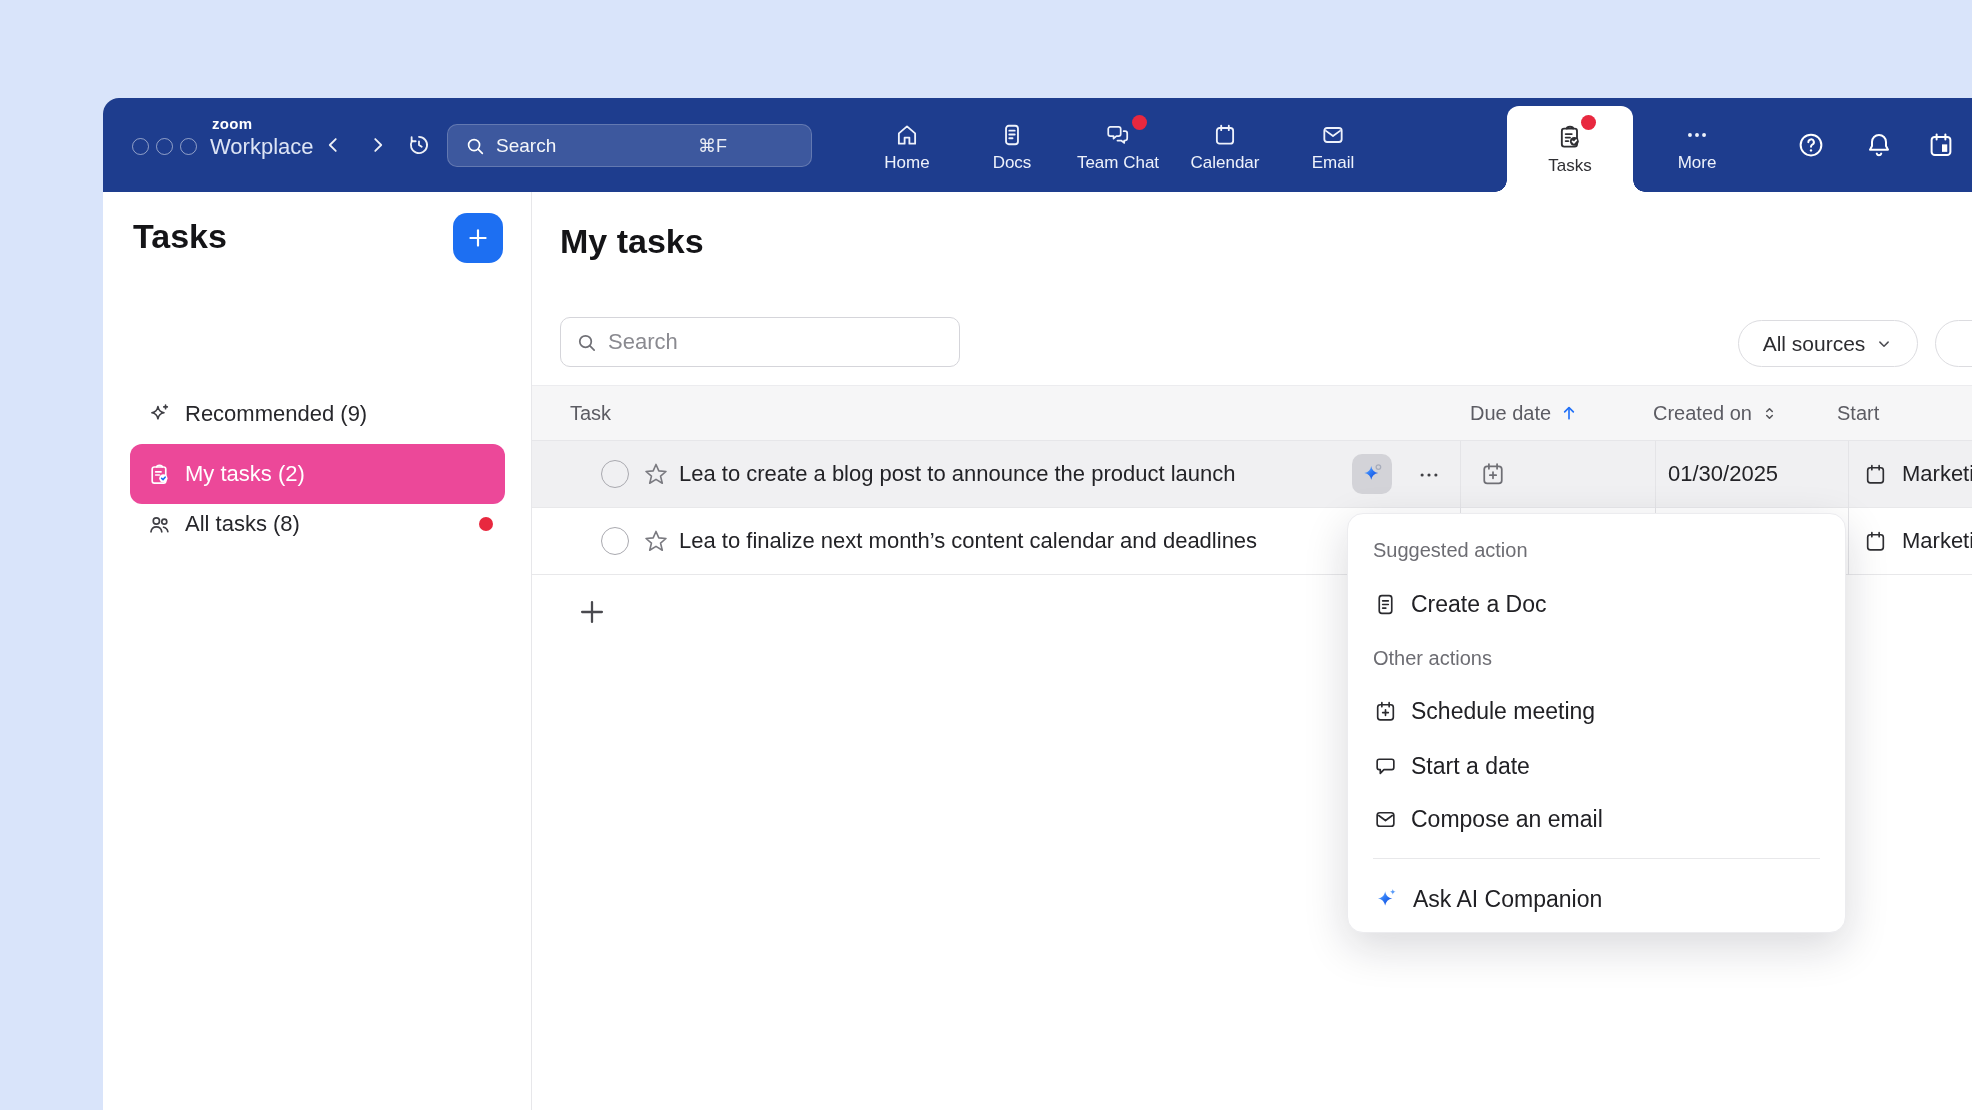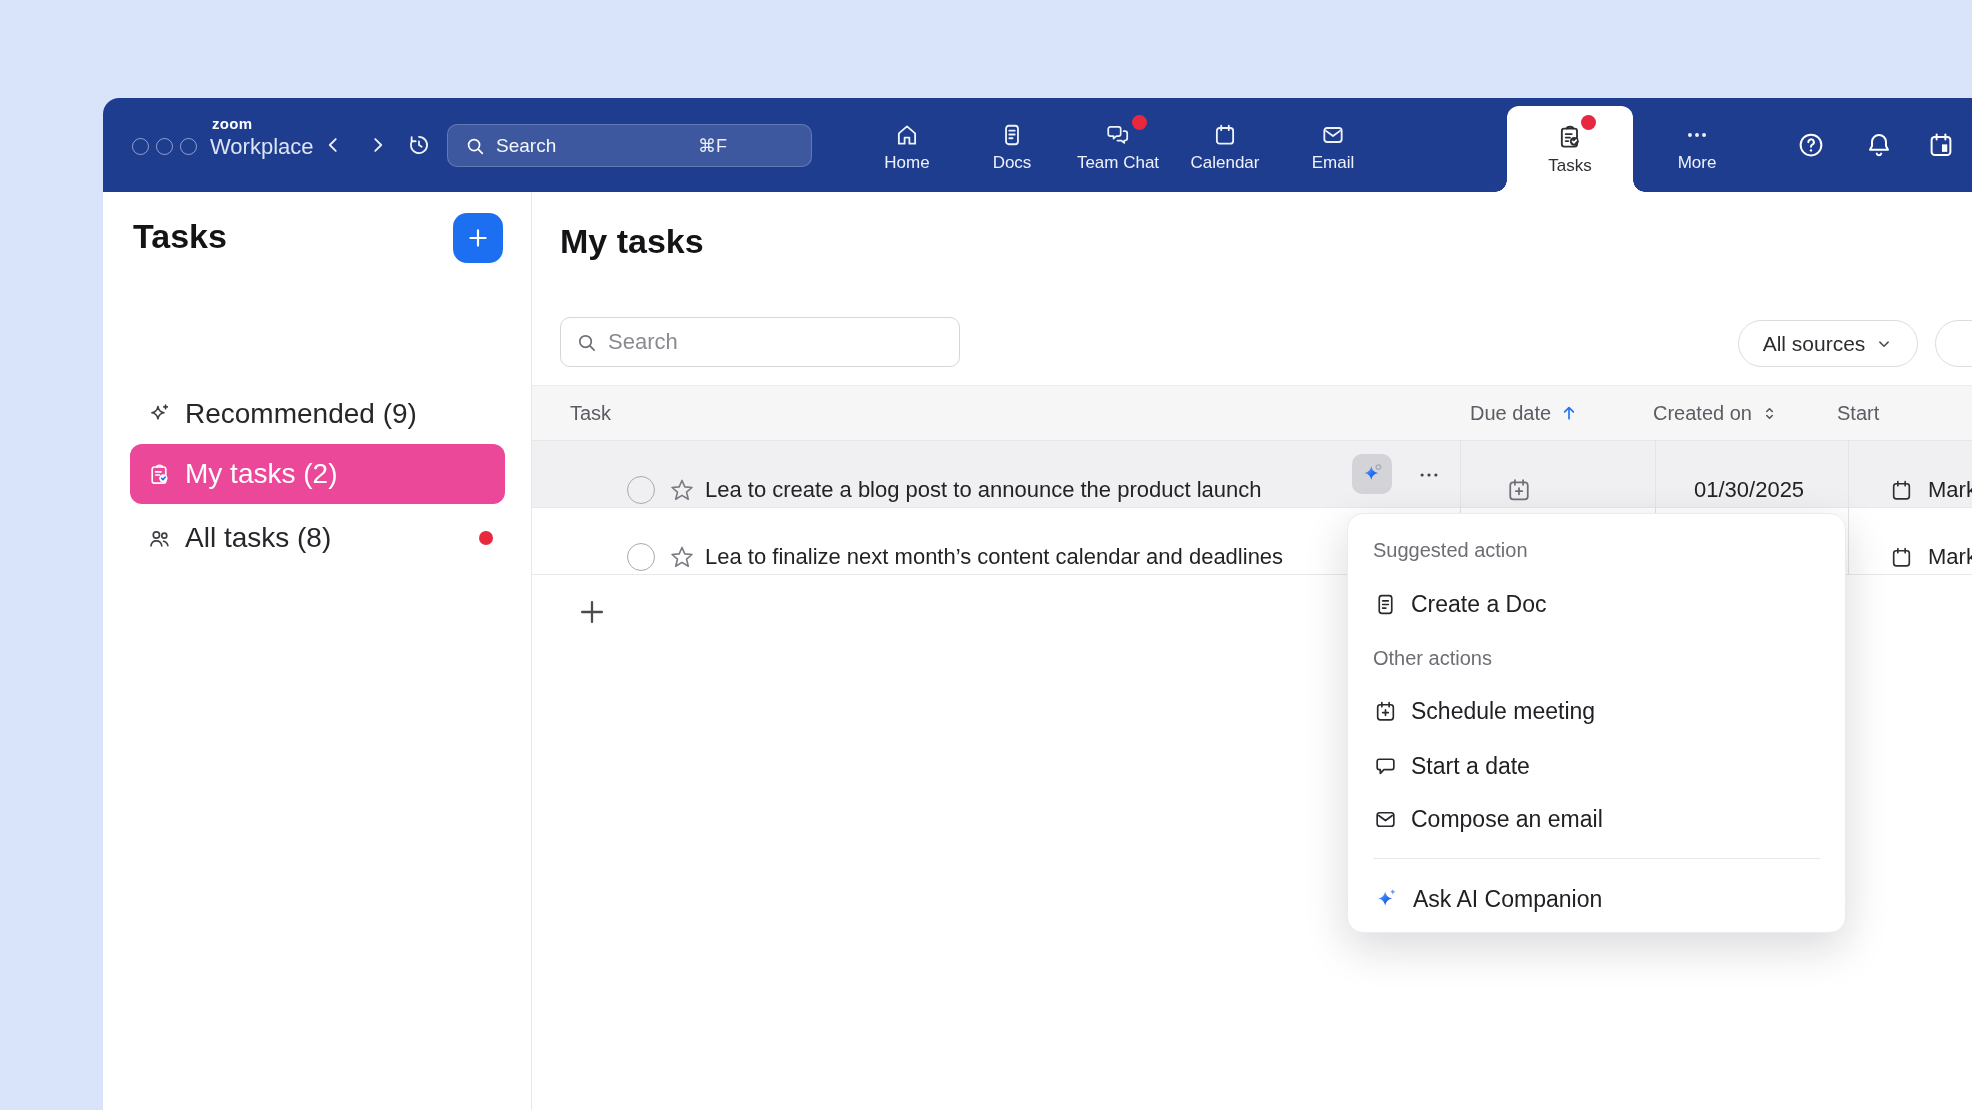--- a/index.html
+++ b/index.html
@@ -42,42 +42,42 @@
   
   .sidebar { position:absolute; left:0; top:94px; width:429px; bottom:0; background:#fff;
              border-right:1px solid #e7e7ea; }
   .sb-title { position:absolute; left:30px; top:25px; font-size:34px; font-weight:700; color:#141417; }
   .sb-add { position:absolute; left:350px; top:21px; width:50px; height:50px; border:none;
             border-radius:14px; background:#1d6ff2; color:#fff; display:flex; align-items:center;
             justify-content:center; }
   .side-item { position:absolute; left:27px; width:375px; height:60px; border-radius:12px;
                display:flex; align-items:center; padding-left:17px; background:none; border:none;
                color:#27272b; }
-  .side-item .slabel { font-size:28px; margin-left:13px; }
+  .side-item .slabel { font-size:22px; margin-left:13px; }
   .side-item.selected { background:#ec4899; color:#fff; }
   .sb-dot { position:absolute; right:12px; top:23px; width:14px; height:14px; border-radius:50%;
             background:#e8283f; }
 
   
   .main-title { position:absolute; left:457px; top:124px; font-size:34px; font-weight:700; color:#141417; }
   .m-search { position:absolute; left:457px; top:219px; width:400px; height:50px;
               border:1px solid #d5d5da; border-radius:10px; background:#fff; display:flex;
               align-items:center; padding:0 14px; color:#6f6f75; }
   .m-search input { border:none; outline:none; font-size:22px; margin-left:10px; width:300px;
                     color:#232327; font-family:inherit; background:transparent; }
   .m-search input::placeholder { color:#8a8a90; }
   .pill { position:absolute; top:222px; height:47px; border:1px solid #dcdce0; border-radius:24px;
           background:#fff; display:flex; align-items:center; justify-content:center; gap:10px;
           font-size:21px; color:#2c2c30; }
   .thead { position:absolute; left:429px; right:0; top:287px; height:56px; background:#f6f6f7;
            border-top:1px solid #ececef; border-bottom:1px solid #e6e6e9; color:#5c5c63; font-size:20px; }
   .thead .col { position:absolute; top:0; height:100%; display:flex; align-items:center; gap:8px; }
   .trow { position:absolute; left:429px; right:0; height:67px; border-bottom:1px solid #e8e8ea;
           overflow:hidden; }
-  .trow .cell { position:absolute; top:16px; height:100%; display:flex; align-items:center;margin-left:26px; }
+  .trow .cell { position:absolute; top:0; height:100%; display:flex; align-items:center; }
   .row-circle { width:28px; height:28px; border-radius:50%; border:1.5px solid #a9a9af;
                 background:transparent; }
   .task-text { font-size:22px; color:#232327; white-space:nowrap; }
   .ai-btn { position:absolute; left:820px; top:13px; width:40px; height:40px; border:none;
             border-radius:10px; background:#d3d3d8; display:flex; align-items:center; justify-content:center; }
   .more-dots { position:absolute; left:880px; top:17px; width:34px; height:34px; border:none;
                background:none; color:#3f3f44; display:flex; align-items:center; justify-content:center; }
   .vdiv { position:absolute; top:343px; height:134px; width:1px; background:#e4e4e7; }
   .add-row { position:absolute; left:470px; top:495px; width:38px; height:38px; background:none;
              border:none; color:#4a4a4f; display:flex; align-items:center; justify-content:center; }
@@ -251,21 +251,21 @@
         <rect x="5" y="4.8" width="13" height="15.5" rx="2"></rect>
           <path d="M9.3 4.8a2.7 1.6 0 0 1 5.4 0"></path>
         <line x1="8.3" y1="9.5" x2="13.5" y2="9.5"></line>
           <line x1="8.3" y1="12.5" x2="12" y2="12.5"></line>
         <circle cx="15.7" cy="15.7" r="4" fill="#fff" stroke="none"></circle>
           <path d="m14.1 15.7 1.3 1.2 2-2.3" stroke="#1d6ff2" stroke-width="1.6"></path>
       </svg>
       <span class="slabel">My tasks (2)</span>
     </button>
 
-    <button class="side-item" style="top:316px">
+    <button class="side-item" style="top:302px">
       <svg width="25" height="25" viewBox="0 0 24 24" fill="none" stroke="#3f3f45" stroke-width="1.6" stroke-linecap="round" stroke-linejoin="round">
           <circle cx="9" cy="8.7" r="3"></circle>
           <path d="M3.8 19c.5-3.1 2.5-4.7 5.2-4.7s4.7 1.6 5.2 4.7"></path>
           <circle cx="16.6" cy="9.3" r="2.4"></circle>
           <path d="M15.9 14.6c2.1.4 3.6 1.8 4.1 4.2"></path>
         </svg>
       <span class="slabel">All tasks (8)</span>
       <span class="sb-dot"></span>
     </button>
 

